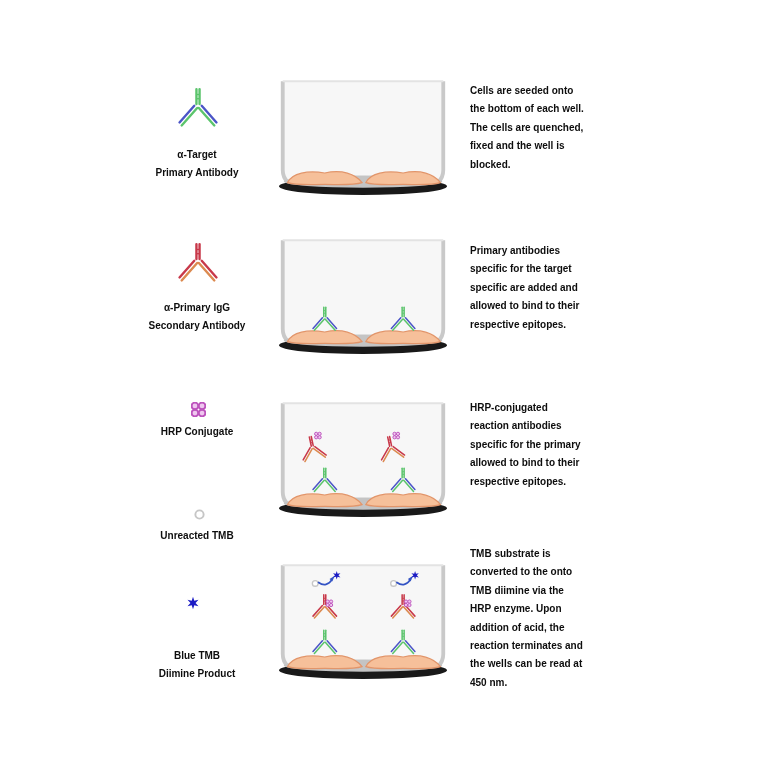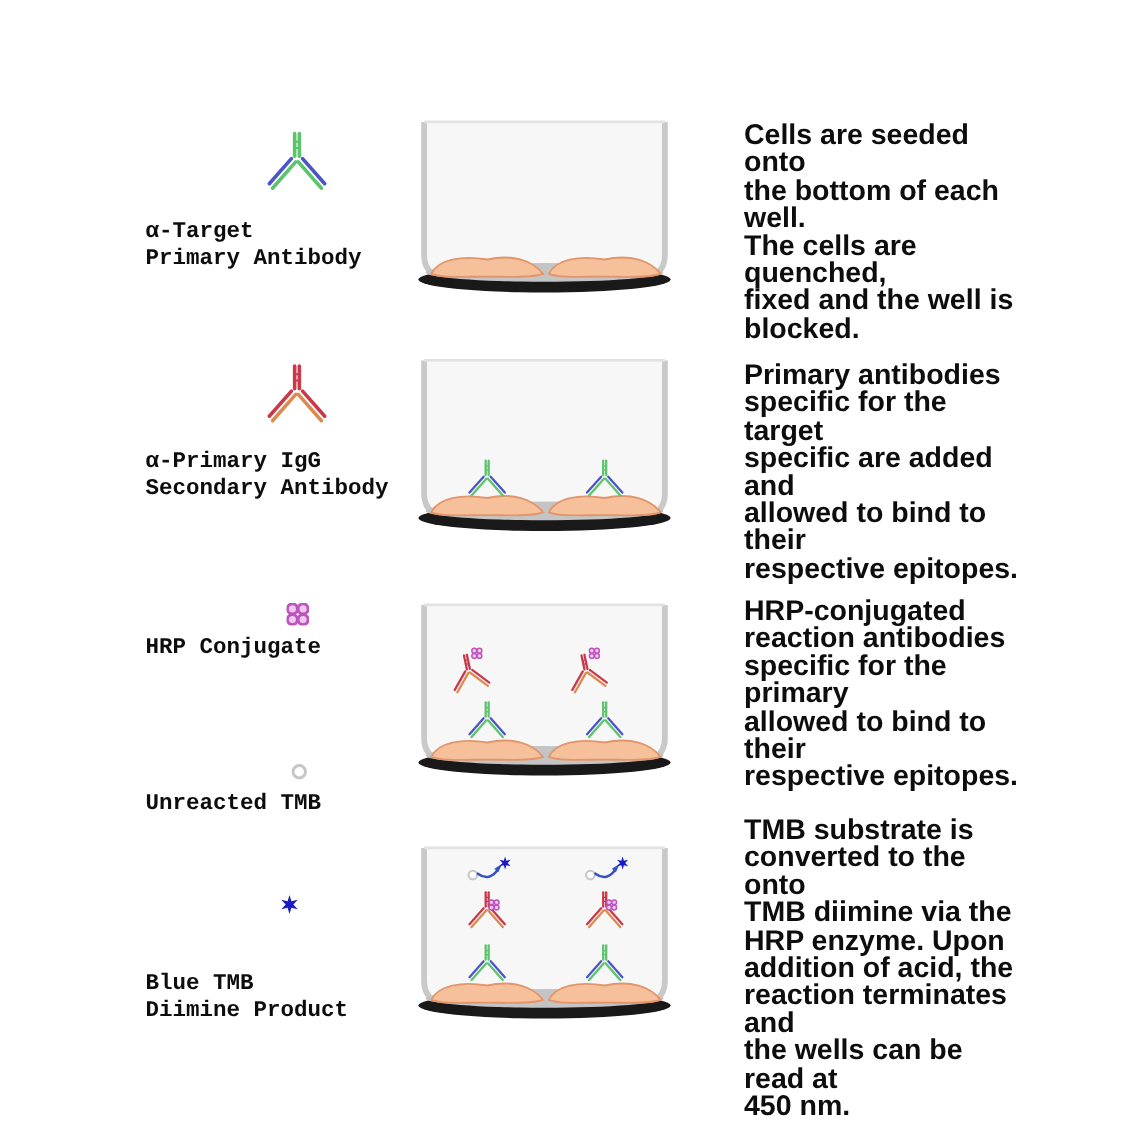--- a/index.html
+++ b/index.html
@@ -1,20 +1,20 @@
 <!DOCTYPE html>
 <html style="--text: #0d0d0d; --ab-green: #5bc46c; --ab-blue: #4b55c7; --ab-red: #c8394a; --ab-orange: #dc8a50; --hrp: #bd54bd; --hrp-light: #efc7ef; --tmb-gray: #c6c6c6; --tmb-blue: #1b1bc4; --arrow-blue: #3353c4; --cell-fill: #f6c09a; --cell-stroke: #e2956a; --well-wall: #c9c9c9; --well-fill: #f7f7f7; --well-base: #191919; --well-floor: #c4c4c4;"><head>
 <meta charset="utf-8">
 <style>
   html,body{margin:0;padding:0;background:#ffffff;}
   .canvas{position:relative;width:764px;height:764px;background:#ffffff;overflow:hidden;
           font-family:"Liberation Sans","DejaVu Sans",sans-serif;}
-  .legend-label{position:absolute;left:97px;width:200px;text-align:left;font-weight:bold;
-                font-size:15px;line-height:18px;color:var(--text,#0d0d0d);font-family:Liberation Mono, monospace;}
-  .desc{position:absolute;left:496px;width:186px;font-weight:bold;font-size:19px;
+  .legend-label{position:absolute;left:97px;width:200px;text-align:center;font-weight:bold;
+                font-size:10px;line-height:18px;color:var(--text,#0d0d0d);}
+  .desc{position:absolute;left:470px;width:186px;font-weight:bold;font-size:10px;
         line-height:18.4px;color:var(--text,#0d0d0d);}
   .well{position:absolute;left:277px;width:172px;height:127px;}
   .licon{position:absolute;}
   .use-primary{--stem:var(--ab-green,#5bc46c);--armA:var(--ab-green,#5bc46c);--armB:var(--ab-blue,#4b55c7);}
   .use-secondary{--stem:var(--ab-red,#c8394a);--armA:var(--ab-orange,#dc8a50);--armB:var(--ab-red,#c8394a);}
 </style>
 </head>
 <body>
 
 <div class="canvas">

